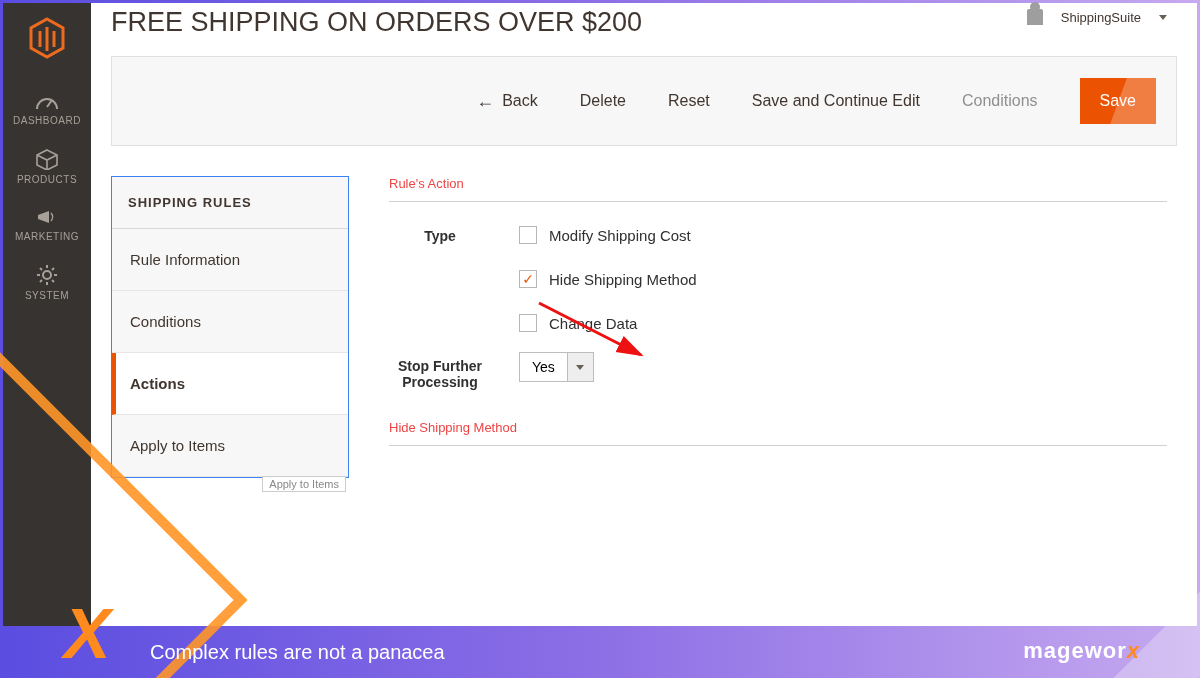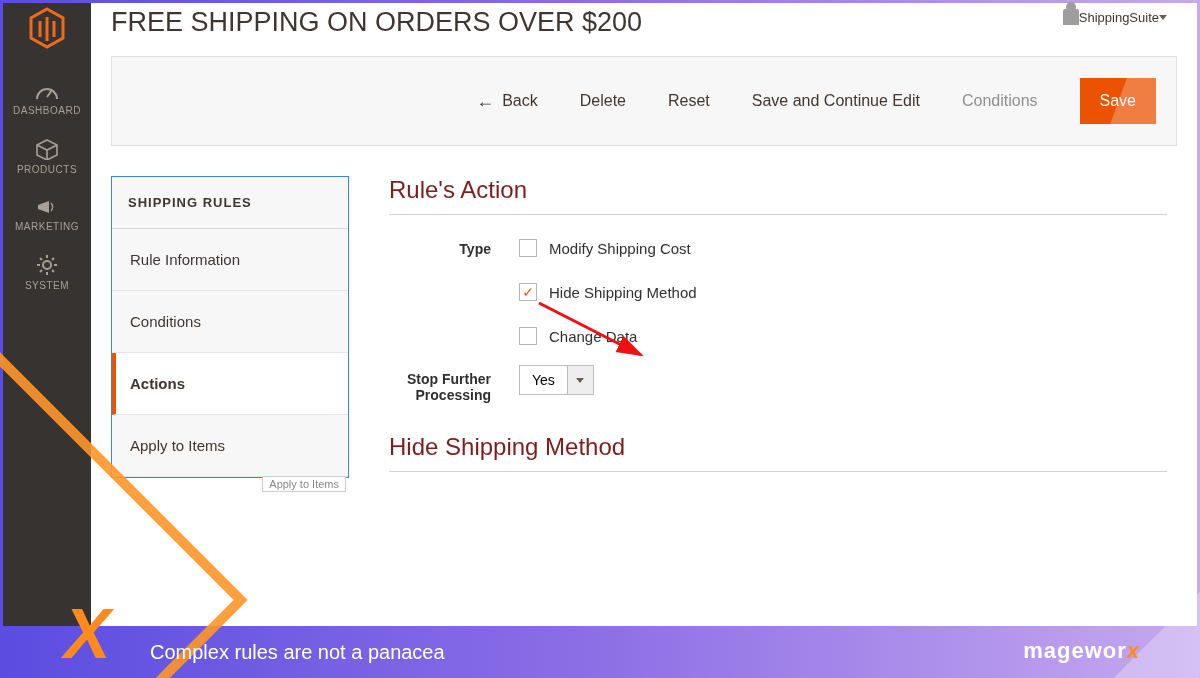--- a/index.html
+++ b/index.html
@@ -36,42 +36,42 @@
     position: absolute; left: 3px; top: 3px; right: 3px; bottom: 52px;
     background: #fff;
     display: flex;
     z-index: 10;
   }
 
   
   .nav {
     width: 88px; background: #373330; color: #aaa;
     display: flex; flex-direction: column; align-items: center;
-    padding-top: 4px; flex-shrink: 0;
+    padding-top: 14px; flex-shrink: 0;
     font-size: 10px; letter-spacing: 0.5px;
   }
   .nav-logo { margin-bottom: 18px; }
   .nav-item {
     width: 100%; text-align: center; padding: 12px 0 10px;
     color: #a6a098; cursor: pointer;
   }
   .nav-item.active { background: #524d49; color: #fff; }
   .nav-ico { display: block; margin: 0 auto 4px; }
 
   
   .content { flex: 1; position: relative; padding: 0; }
 
   .page-title {
     font-size: 27px; font-weight: 300; color: #41362f;
     padding: 4px 0 10px 20px;
   }
 
   .account {
     position: absolute; top: 6px; right: 30px;
-    font-size: 13px; color: #41362f; display: flex; align-items: center; gap: 0; padding-left: 24px;
+    font-size: 13px; color: #41362f; display: flex; align-items: center; gap: 18px; padding-left: 24px;
   }
   .account .person-ico { width: 16px; height: 16px; background: #9e9e9e; border-radius: 2px 2px 0 0; position: relative; }
   .account .person-ico::before { content:""; position:absolute; top:-7px; left:3px; width:10px; height:10px; border-radius:50%; background:#9e9e9e; }
   .caret-down { width:0;height:0;border-left:4px solid transparent;border-right:4px solid transparent;border-top:5px solid #676056; display:inline-block; }
 
   .toolbar {
     margin: 8px 20px 0 20px; height: 90px;
     border: 1px solid #e0e0e0; background: #f7f7f7;
     display: flex; align-items: center; justify-content: flex-end;
     padding: 0 20px; gap: 42px;
@@ -108,26 +108,26 @@
     border-left: 4px solid #eb5202; padding-left: 14px;
   }
   .side-tabs .tooltip {
     position: absolute; right: 2px; bottom: -16px;
     font-size: 11px; color: #888; background: #fff; border: 1px solid #ccc;
     padding: 1px 6px;
   }
 
   .form-area { flex: 1; padding-right: 10px; }
   .section-title {
-    font-size: 24px; color: #7f1d1d; font-weight: 500;
+    font-size: 13px; color: #ef4444; font-weight: 500;
     border-bottom: 1px solid #d1d1d1; padding-bottom: 10px; margin-bottom: 24px;
   }
   .form-row { display: flex; align-items: flex-start; margin-bottom: 20px; }
   .form-label {
-    width: 130px; text-align: right; padding-right: 28px;
+    width: 130px; text-align: center; padding-right: 28px;
     font-size: 14px; font-weight: 600; color: #303030; padding-top: 2px;
     flex-shrink: 0;
   }
   .form-ctrl { flex: 1; }
   .ck-line { display: flex; align-items: center; gap: 12px; margin-bottom: 26px; font-size: 15px; color: #303030; }
   .ck-line:last-child { margin-bottom: 0; }
   .ck {
     width: 18px; height: 18px; border: 1px solid #b7b7b7; background: #fff;
     display:flex; align-items:center; justify-content:center; font-size:14px; color:#eb5202;
   }

